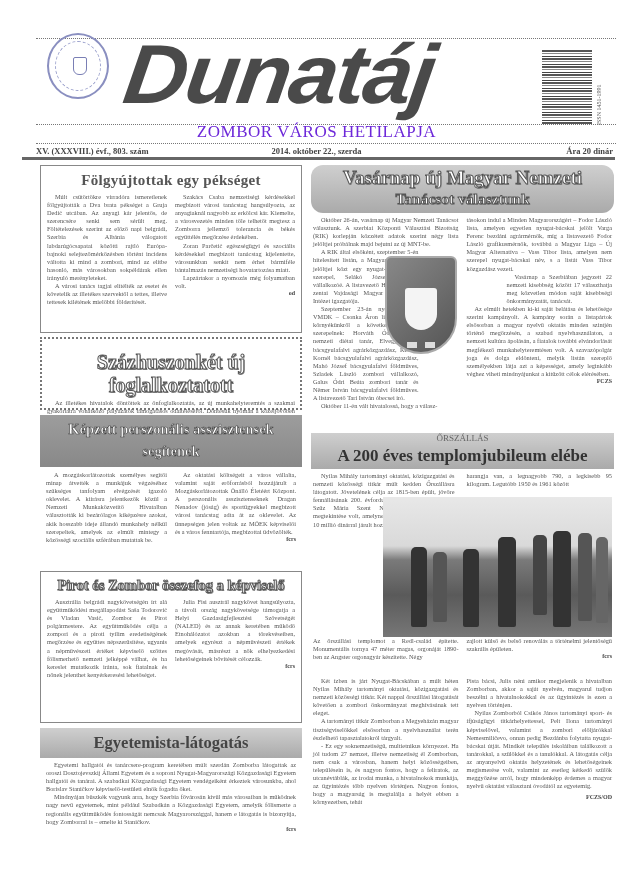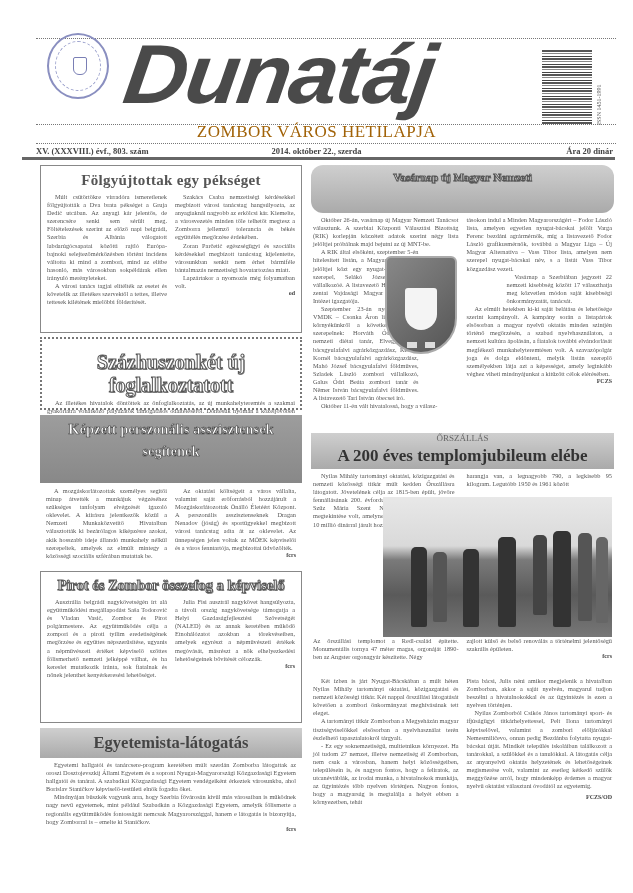--- a/index.html
+++ b/index.html
@@ -6,21 +6,21 @@
   body{width:633px;height:893px;position:relative;overflow:hidden;font-family:"Liberation Serif",serif;color:#333;}
   .abs{position:absolute;}
   .dotline{position:absolute;height:0;border-top:1px dotted #777;}
   
   .seal{position:absolute;left:47px;top:33px;width:62px;height:66px;border-radius:50%;border:2px solid #8a8fc0;box-sizing:border-box;}
   .seal::before{content:"";position:absolute;left:6px;top:6px;right:6px;bottom:6px;border-radius:50%;border:1px dashed #9aa0cc;}
   .seal .crest{position:absolute;left:24px;top:22px;width:12px;height:16px;border:1px solid #7a7fb5;border-radius:2px 2px 6px 6px;}
   .logo{position:absolute;left:125px;top:34px;font-family:"Liberation Sans",sans-serif;font-weight:bold;font-style:italic;font-size:88px;line-height:80px;color:#4a4a4a;letter-spacing:-2px;transform:skewX(-8deg) scaleY(0.95);}
   .barcode{position:absolute;left:542px;top:50px;width:50px;height:75px;background:repeating-linear-gradient(180deg,#555 0 2px,#fff 2px 3px,#888 3px 4px,#fff 4px 6px,#444 6px 7px,#fff 7px 8px);}
   .issn{position:absolute;left:596px;top:55px;width:10px;height:70px;font-size:6px;writing-mode:vertical-rl;transform:rotate(180deg);color:#555;}
-  .subtitle{position:absolute;left:0;width:633px;top:122px;text-align:center;font-size:17px;color:#a16207;letter-spacing:0.5px;}
+  .subtitle{position:absolute;left:0;width:633px;top:122px;text-align:center;font-size:17px;color:#6d28d9;letter-spacing:0.5px;}
   .meta{position:absolute;top:146px;font-size:8.5px;font-weight:bold;color:#444;}
   .thickbar{position:absolute;left:22px;width:593px;top:157px;height:3px;background:#666;}
   
   .box{position:absolute;border:1px solid #888;box-sizing:border-box;}
   .dotbox{position:absolute;border:2px dotted #777;box-sizing:border-box;}
   .head{text-align:center;font-weight:bold;color:#555;}
   .outline-head{text-align:center;font-weight:bold;color:#fff;-webkit-text-stroke:1px #555;text-shadow:1px 1px 0 #999;}
   .band{background:linear-gradient(180deg,#cfcfcf,#aaa);}
   .band-dark{background:linear-gradient(180deg,#9d9d9d,#888);}
   .txt{font-size:6.3px;line-height:8.1px;color:#555;text-align:justify;}
@@ -65,21 +65,21 @@
   </div>
 </div>
 
 <div class="dotbox" style="left:40px;top:337px;width:262px;height:73px;">
   <div class="outline-head" style="font-size:20px;margin-top:12px;">Százhuszonkét új foglalkoztatott</div>
   <div class="txt" style="padding:2px 5px 0 5px;text-indent:8px;">Az illetékes hivatalok döntöttek az önfoglalkoztatás, az új munkahelyteremtés a szakmai gyakorlatra vonatkozó pályázatok támogatásos odaítéléséről. Döntésük nyomán a közeljövőben százhuszonkét új foglalkoztatott jut kenyérkeresethez. A sikeresen pályázók az ügyiratot október múlt csütörtökön vették át a Magyarházban. A projektumot Zombor Város a Nemzeti Munkaközvetítő hivatallal közösen valósítja meg.</div>
   <div class="sig" style="padding-right:4px;">od</div>
 </div>
 
 <div class="abs" style="left:40px;top:415px;width:262px;height:150px;">
-  <div class="band-dark" style="height:68px;padding-top:3px;box-sizing:border-box;">
+  <div class="band-dark" style="height:52px;padding-top:3px;box-sizing:border-box;">
     <div class="head" style="font-size:14.5px;line-height:22px;color:#fff;-webkit-text-stroke:0.6px #444;">Képzett perszonális asszisztensek segítenek</div>
   </div>
   <div style="display:flex;gap:8px;padding:4px 6px 0 6px;">
     <div class="txt" style="flex:1;text-indent:8px;">A mozgáskorlátozottak személyes segítői minap átvették a munkájuk végzéséhez szükséges tanfolyam elvégzését igazoló oklevelet. A kiírásra jelentkezők közül a Nemzeti Munkaközvetítő Hivatalban választották ki bezárólagos kiképzésre azokat, akik hosszabb ideje állandó munkahely nélkül szerepeltek, amelyek az elmúlt mintegy a közösségi szociális szférában mutattak be.</div>
     <div style="flex:1;">
       <div class="txt" style="text-indent:8px;">Az oktatási költségeit a város vállalta, valamint saját erőforrásból hozzájárult a Mozgáskorlátozottak Önálló Életéért Központ. A perszonális asszisztenseknek Dragan Nenadov (jóság) és sportügyekkel megbízott városi tanácstag adta át az oklevelet. Az ünnepségen jelen voltak az MÖEK képviselői és a város fenntartója, megbízottai üdvözölték.</div>
       <div class="sig">fcrs</div>
     </div>
   </div>
 </div>
@@ -101,21 +101,22 @@
   </div>
   <div style="padding:3px 6px 0 6px;">
     <div class="txt" style="text-indent:8px;">Egyetemi hallgatói és tanárcsere-program keretében múlt szerdán Zomborba látogattak az oroszi Dosztojevszkij Állami Egyetem és a soproni Nyugat-Magyarországi Közgazdasági Egyetem hallgatói és tanárai. A szabadkai Közgazdasági Egyetem vendégeiként érkeztek városunkba, ahol Borislav Staničkov képviselő-testületi elnök fogadta őket.</div>
     <div class="txt" style="text-indent:8px;">Mindnyájan büszkék vagyunk arra, hogy Szerbia fővárosán kívül más városaiban is működnek nagy nevű egyetemek, mint például Szabadkán a Közgazdasági Egyetem, amelyik fölismerte a regionális együttműködés fontosságát nemcsak Magyarországgal, hanem e látogatás is bizonyítja, hogy Zomborral is – emelte ki Staničkov.</div>
     <div class="sig">fcrs</div>
   </div>
 </div>
 
 <div class="abs" style="left:311px;top:165px;width:303px;height:195px;">
   <div class="band" style="height:48px;border-radius:12px;padding-top:2px;box-sizing:border-box;">
-    <div class="outline-head" style="font-size:11px;line-height:21px;">Vasárnap új Magyar Nemzeti</div>
+    <div class="outline-head" style="font-size:19px;line-height:21px;">Vasárnap új Magyar Nemzeti</div>
+    <div class="outline-head" style="font-size:15.5px;line-height:21px;">Tanácsot választunk</div>
   </div>
   <div style="display:flex;gap:8px;padding:3px 2px 0 2px;">
     <div style="flex:1;">
       <div class="txt" style="text-indent:8px;">Október 26-án, vasárnap új Magyar Nemzeti Tanácsot választunk. A szerbiai Központi Választási Bizottság (RIK) korlepján közzétett adatok szerint négy lista jelöltjei próbálnak majd bejutni az új MNT-be.</div>
       <div class="txt" style="text-indent:8px;padding-right:40px;">A RIK által elsőként, szeptember 5-én hitelesített listán, a Magyar Összefogás jelöltjei közt egy nyugat-bácskai név szerepel, Selákó József zombori vállalkozóé. A listavezető Hajnal Jenő, a zentai Vajdasági Magyar Művelődési Intézet igazgatója.</div>
       <div class="txt" style="text-indent:8px;padding-right:40px;">Szeptember 23-án nyert kitét a VMDK – Csonka Áron lista, amelyen környékünkről a következő jelöltek szerepelnek: Horváth Ódry Márta nemzeti diétai tanár, Elvegyi Ákos bácsgyulafalvi agrárközgazdász, Keszég Kornél bácsgyulafalvi agrárközgazdász, Mahó József bácsgyulafalvi földműves, Szladek László zombori vállalkozó, Galus Ódri Beáta zombori tanár és Němer István bácsgyulafalvi földműves. A listavezető Tari István óbecsei író.</div>
       <div class="txt" style="text-indent:8px;">Október 11-én vált hivatalossá, hogy a válasz-</div>
     </div>
     <div style="flex:1;">
       <div class="txt" style="padding-left:0;">tásokon indul a Minden Magyarországért – Fodor László lista, amelyen egyetlen nyugat-bácskai jelölt Varga Ferenc bezdáni agrármérnök, míg a listavezető Fodor László grafikusmérnök, továbbá a Magyar Liga – Új Magyar Alternatíva – Vass Tibor lista, amelyen nem szerepel nyugat-bácskai név, s a listát Vass Tibor közgazdász vezeti.</div>

